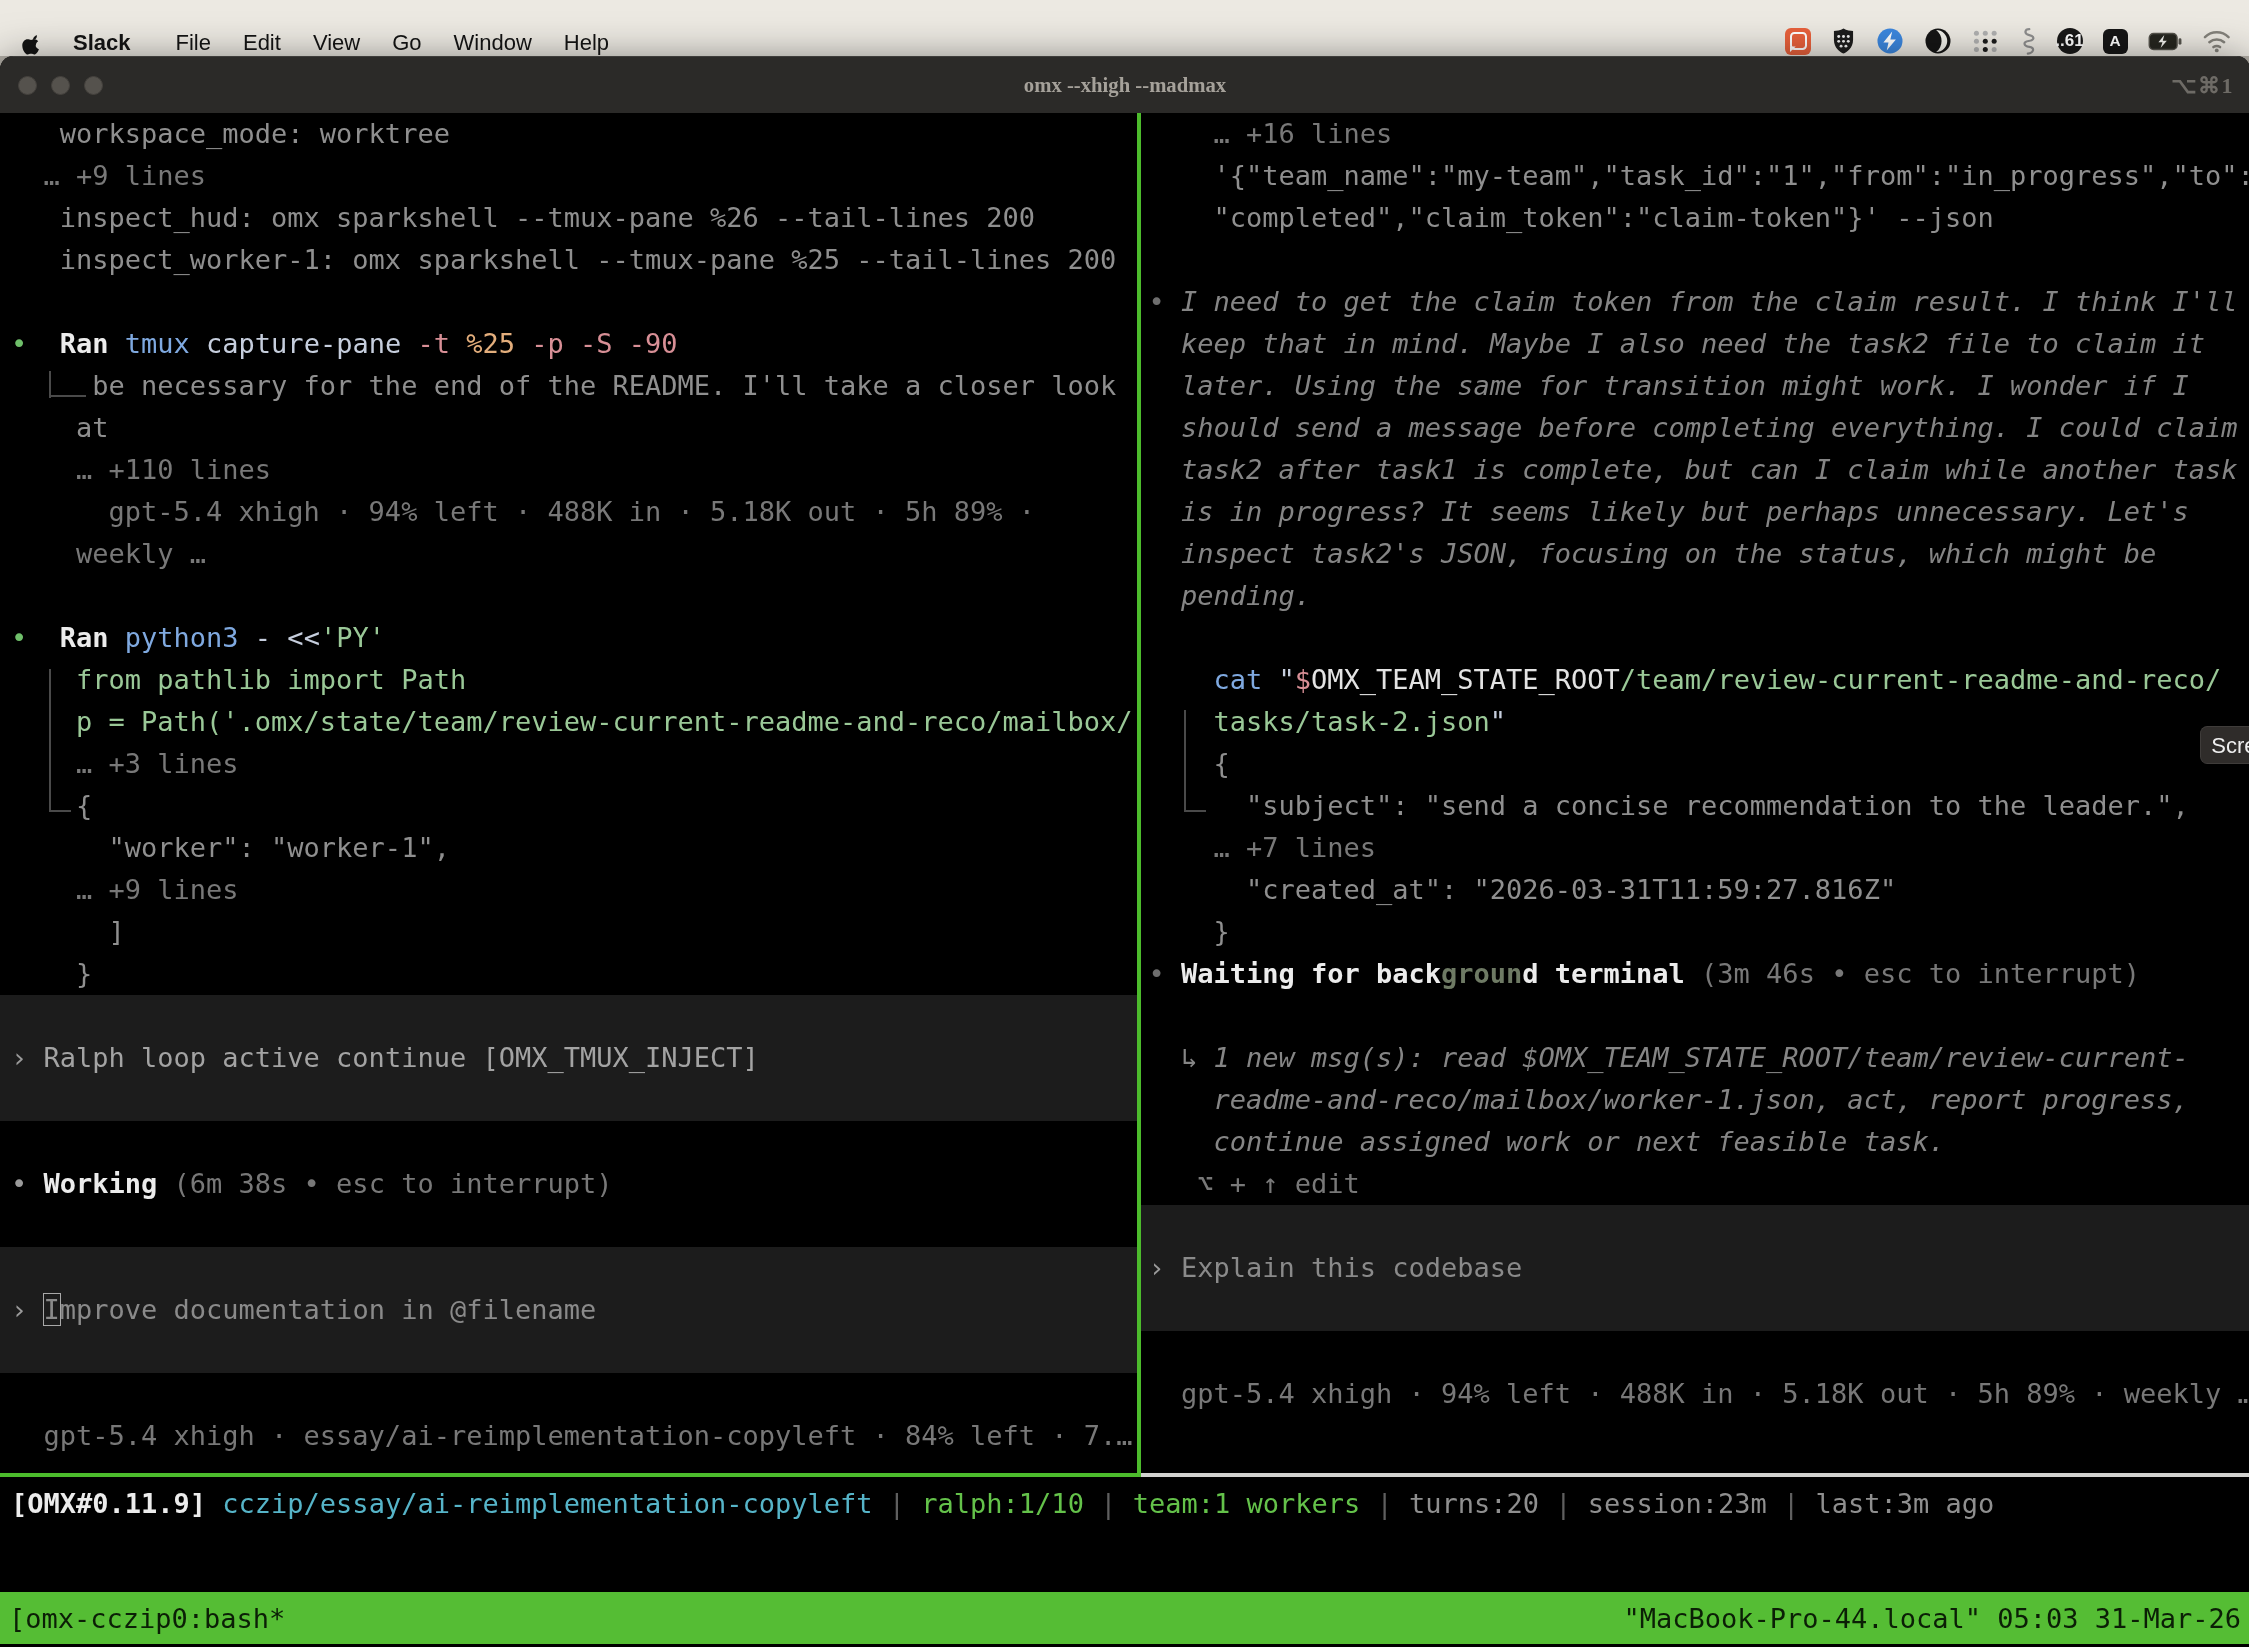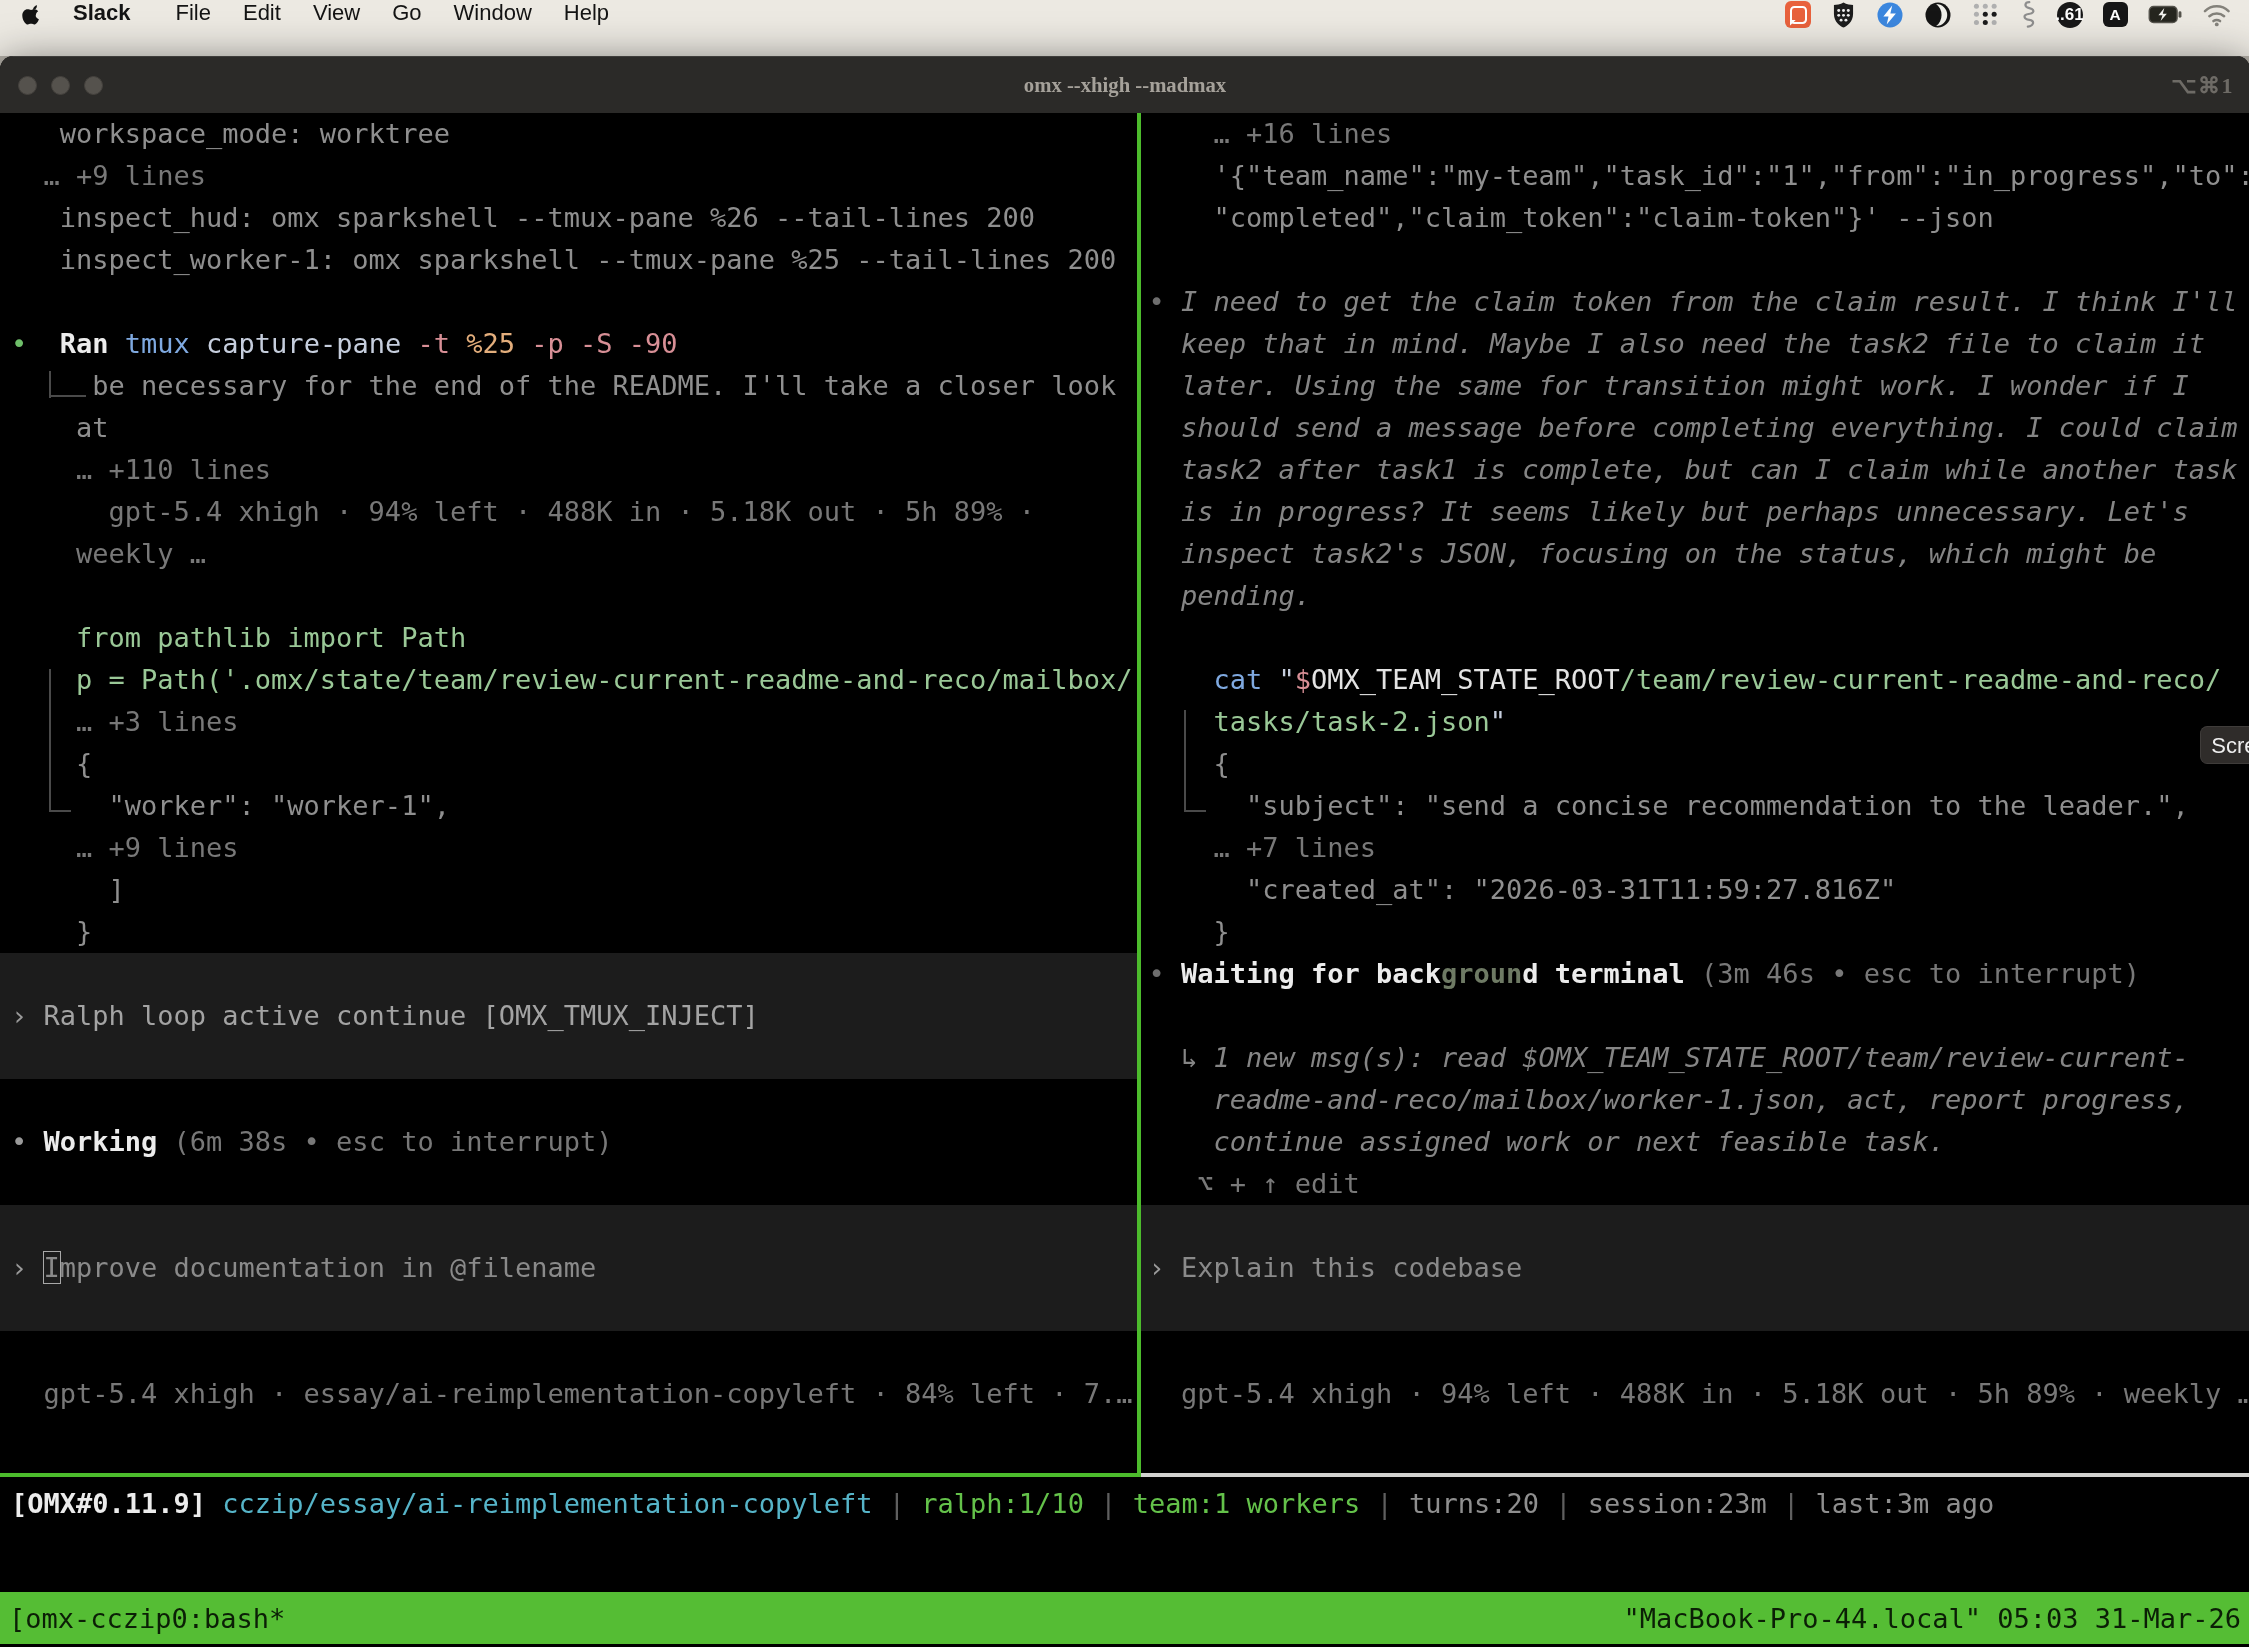--- a/index.html
+++ b/index.html
@@ -1,19 +1,19 @@
 <!DOCTYPE html>
 <html style="font-size:11.8px"><head>
 <meta charset="utf-8">
 <style>
   html,body{margin:0;padding:0;width:2250px;height:1648px;background:#b3afa7;overflow:hidden;
     font-family:"Liberation Sans",sans-serif;}
   
   .menubar{position:absolute;left:0;top:0;width:2250px;height:56px;background:#ece9e2;
-    display:flex;align-items:flex-start;justify-content:space-between;padding:0 19px;box-sizing:border-box;}
+    display:flex;align-items:flex-end;justify-content:space-between;padding:0 19px;box-sizing:border-box;}
   .mb-left{display:flex;align-items:center;gap:32px;}
   .mb-left .app-name{font-weight:700;}
   .menubar{font-size:22px;color:#141414;}
   .menu-item{cursor:default;}
   .mb-right{display:flex;align-items:center;gap:20px;}
   .sicon{display:inline-flex;align-items:center;justify-content:center;}
   .badge-circle{width:26px;height:26px;border-radius:50%;background:#181818;color:#fff;
     font-size:17px;font-weight:700;display:flex;align-items:center;justify-content:center;}
   .badge-square{width:25px;height:25px;border-radius:5.9px;background:#161616;color:#fff;
     font-size:15.5px;font-weight:700;display:flex;align-items:center;justify-content:center;}
@@ -193,20 +193,21 @@
         <div class="row"><span class="c-out">   inspect_hud: omx sparkshell --tmux-pane %26 --tail-lines 200</span></div>
         <div class="row"><span class="c-out">   inspect_worker-1: omx sparkshell --tmux-pane %25 --tail-lines 200</span></div>
         <div class="row"></div>
         <div class="row"><span class="c-bullet-green">•  </span><span class="c-ran">Ran </span><span class="c-cmd">tmux </span><span class="c-arg">capture-pane </span><span class="c-flag">-t </span><span class="c-pct">%25 </span><span class="c-flag">-p </span><span class="c-flag">-S </span><span class="c-flag">-90</span></div>
         <div class="row"><span class="c-out">     be necessary for the end of the README. I'll take a closer look</span></div>
         <div class="row"><span class="c-out">    at</span></div>
         <div class="row"><span class="c-dim">    … +110 lines</span></div>
         <div class="row"><span class="c-dim">      gpt-5.4 xhigh · 94% left · 488K in · 5.18K out · 5h 89% ·</span></div>
         <div class="row"><span class="c-dim">    weekly …</span></div>
         <div class="row"></div>
+        <div class="row"><span class="c-bullet-green">•  </span><span class="c-ran">Ran </span><span class="c-cmd">python3 </span><span class="c-arg">- &lt;&lt;</span><span class="c-code">'PY'</span></div>
         <div class="row"><span class="c-code">    from pathlib import Path</span></div>
         <div class="row"><span class="c-code">    p = Path('.omx/state/team/review-current-readme-and-reco/mailbox/</span></div>
         <div class="row"><span class="c-dim">    … +3 lines</span></div>
         <div class="row"><span class="c-out">    {</span></div>
         <div class="row"><span class="c-out">      "worker": "worker-1",</span></div>
         <div class="row"><span class="c-dim">    … +9 lines</span></div>
         <div class="row"><span class="c-out">      ]</span></div>
         <div class="row"><span class="c-out">    }</span></div>
         <div class="row band"></div>
         <div class="row band"><span class="c-chev">› </span><span class="c-band-text">Ralph loop active continue [OMX_TMUX_INJECT]</span></div>

